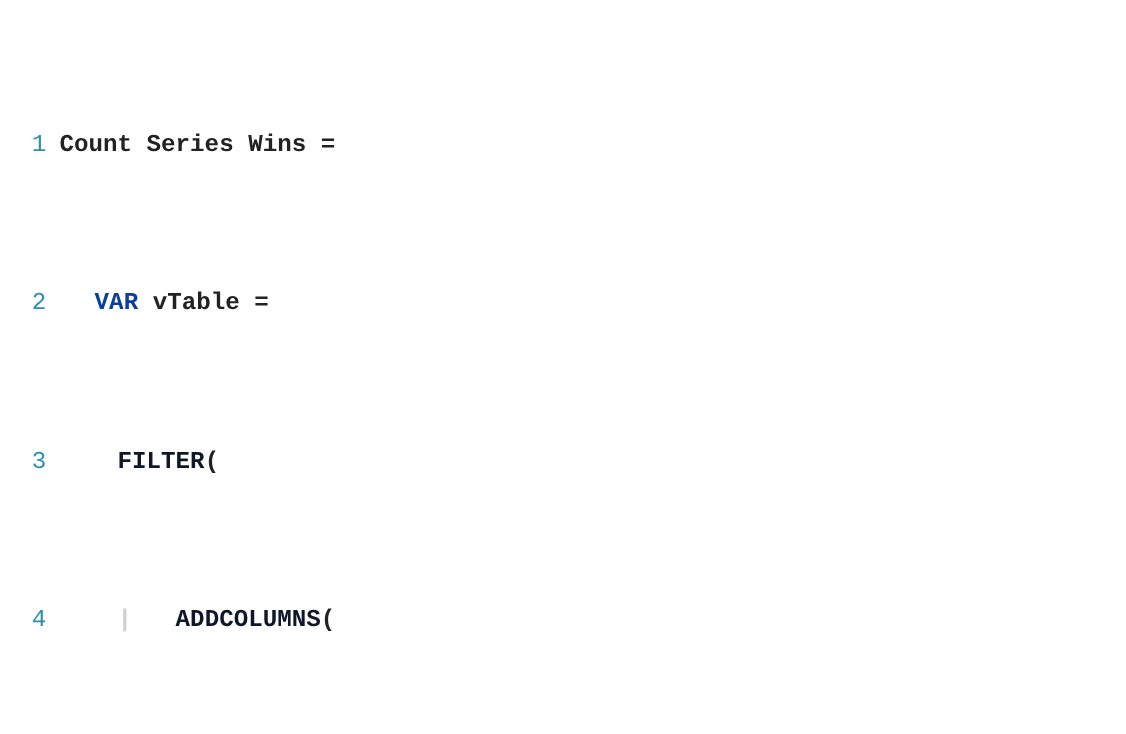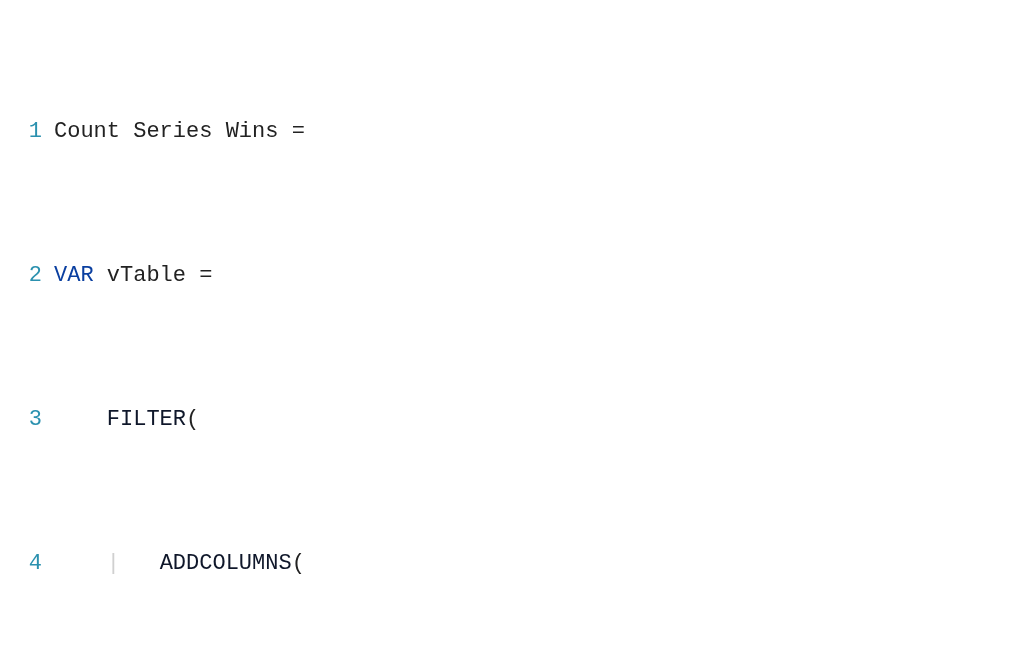--- a/index.html
+++ b/index.html
@@ -27,22 +27,23 @@
     width: 42px;
     text-align: right;
     color: #2b91af;
     padding-right: 12px;
     user-select: none;
     flex-shrink: 0;
   }
   .code {
     flex: 1;
     white-space: pre;
+    font-weight: bold;
   }
-  .kw   { color: #0a3fa0; }   
+  .kw   { color: #0a3fa0; margin-left: 32px; }   
   .fn   { color: #0f172a; }   
   .txt  { color: #222; }
   .guide {
     color: #d0d0d0;
   }
 </style>
 </head>
 <body>
 
 <div class="editor">

